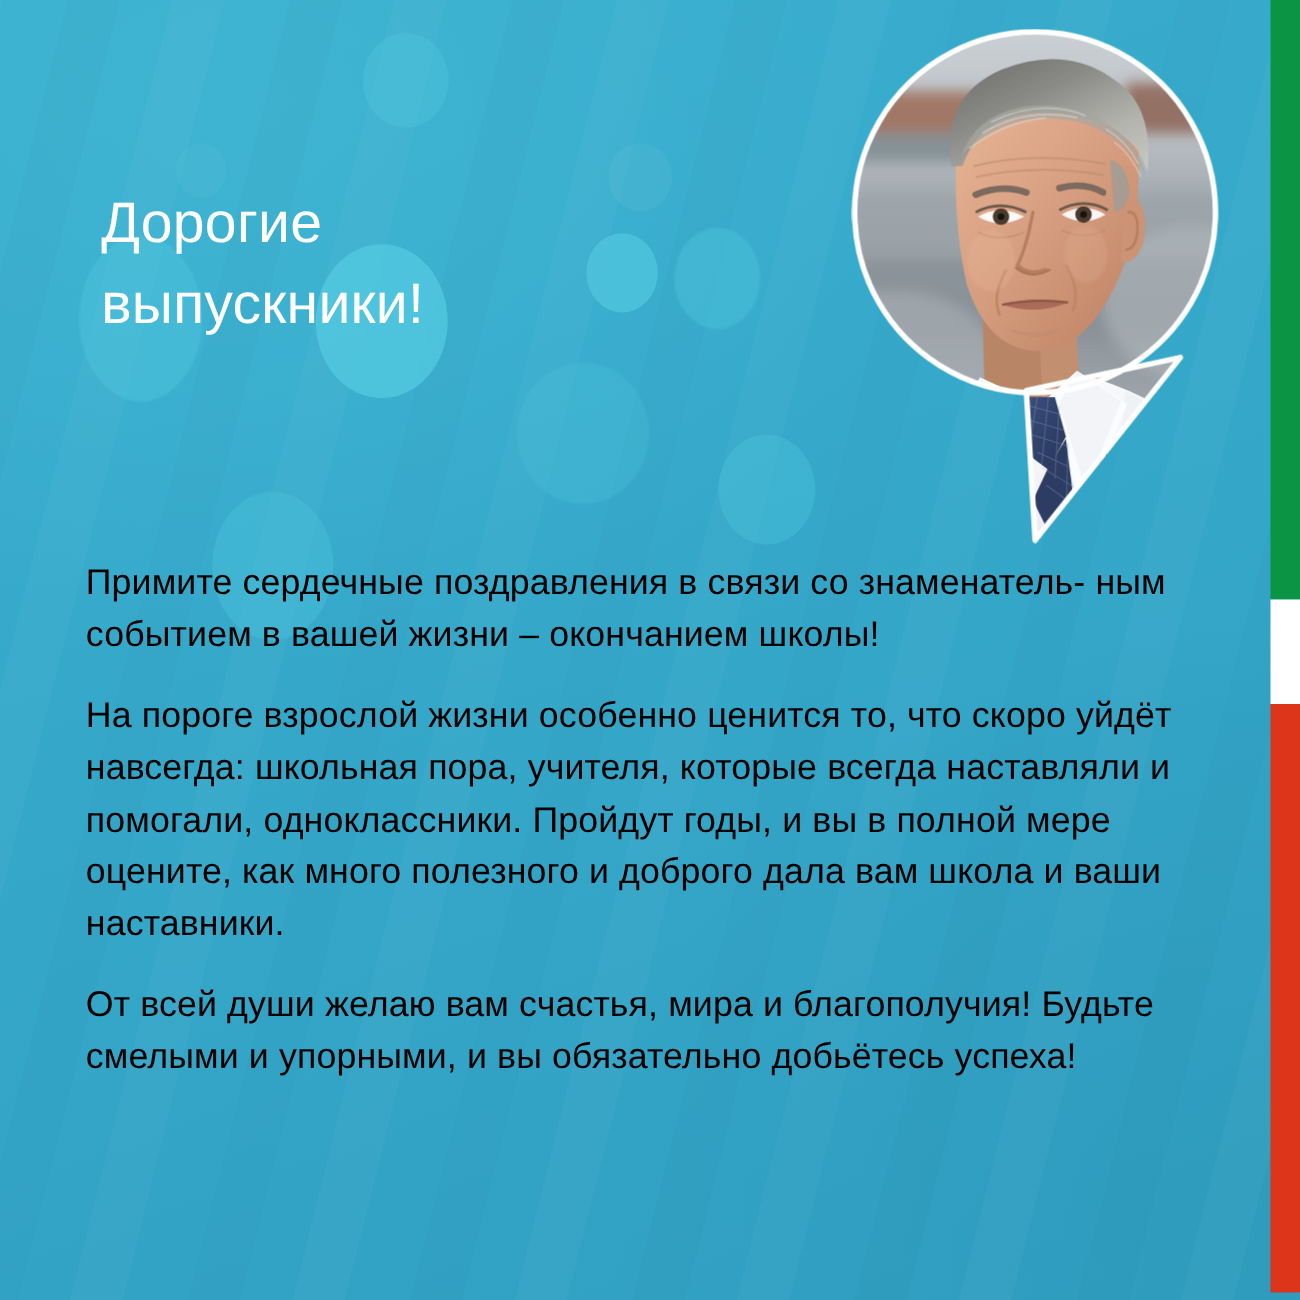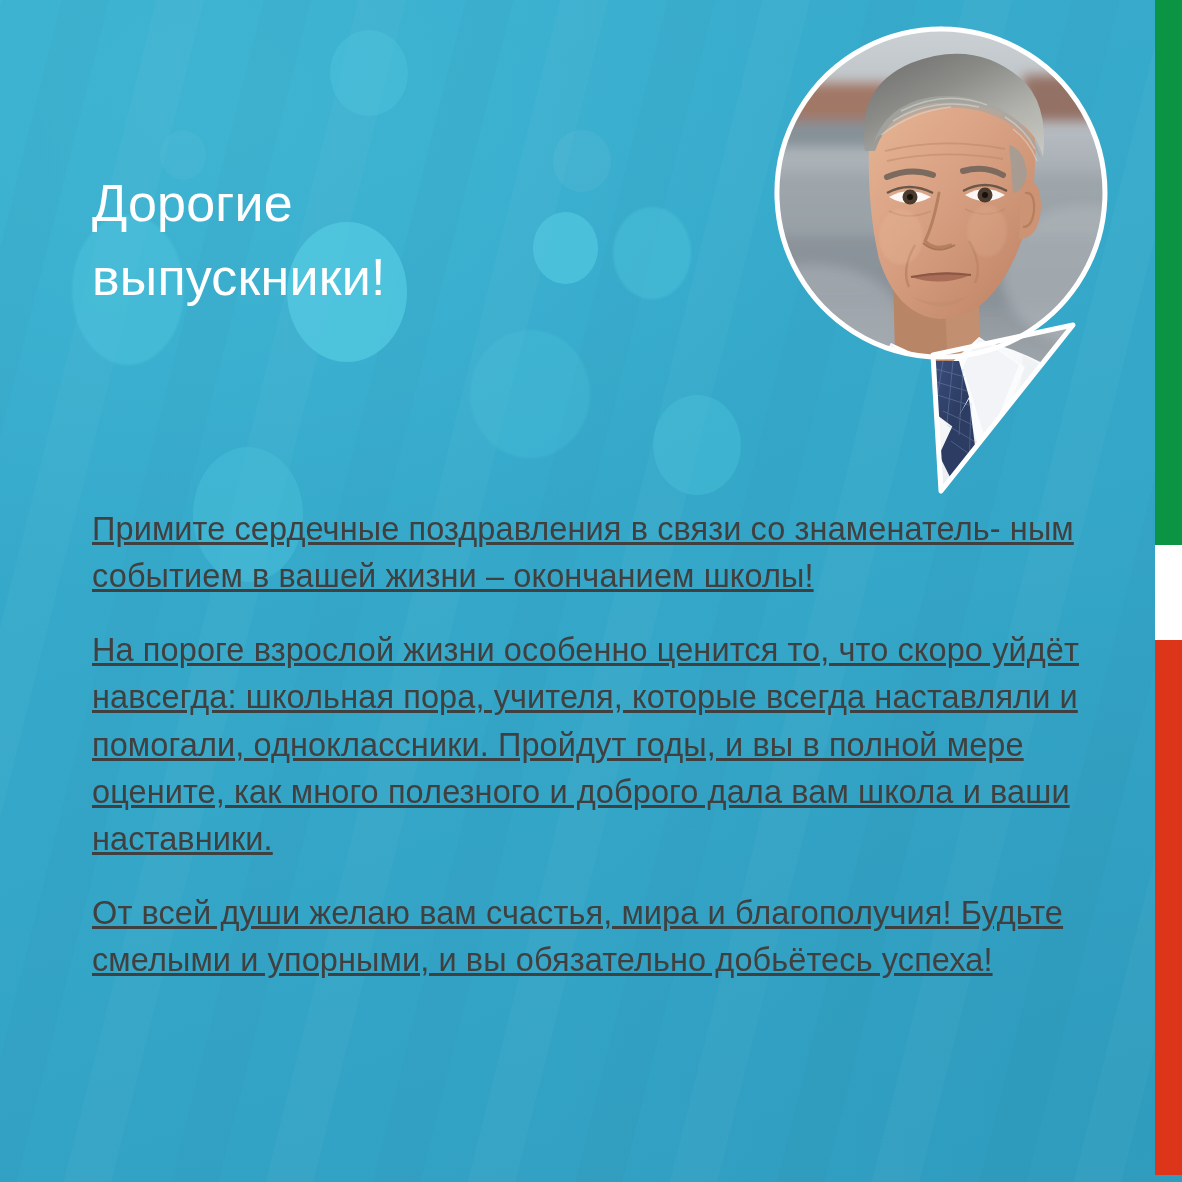--- a/index.html
+++ b/index.html
@@ -86,29 +86,28 @@
     font-size: 52px;
     line-height: 1.42;
     font-weight: 300;
     letter-spacing: 0.2px;
     white-space: pre-line;
   }
 
   
   .body-copy {
     position: absolute;
-    left: 92px;
+    left: 78px;
     top: 506px;
     width: 1020px;
-    color: #404040;
+    color: #000000;
     font-size: 32.5px;
     line-height: 1.45;
     font-weight: 400;
     letter-spacing: 0.1px;
-    text-decoration: underline;
   }
   .body-copy p {
     margin: 0 0 27px 0;
   }
   .body-copy p:last-child { margin-bottom: 0; }
 </style>
 </head>
 <body>
 
 <div id="poster">

